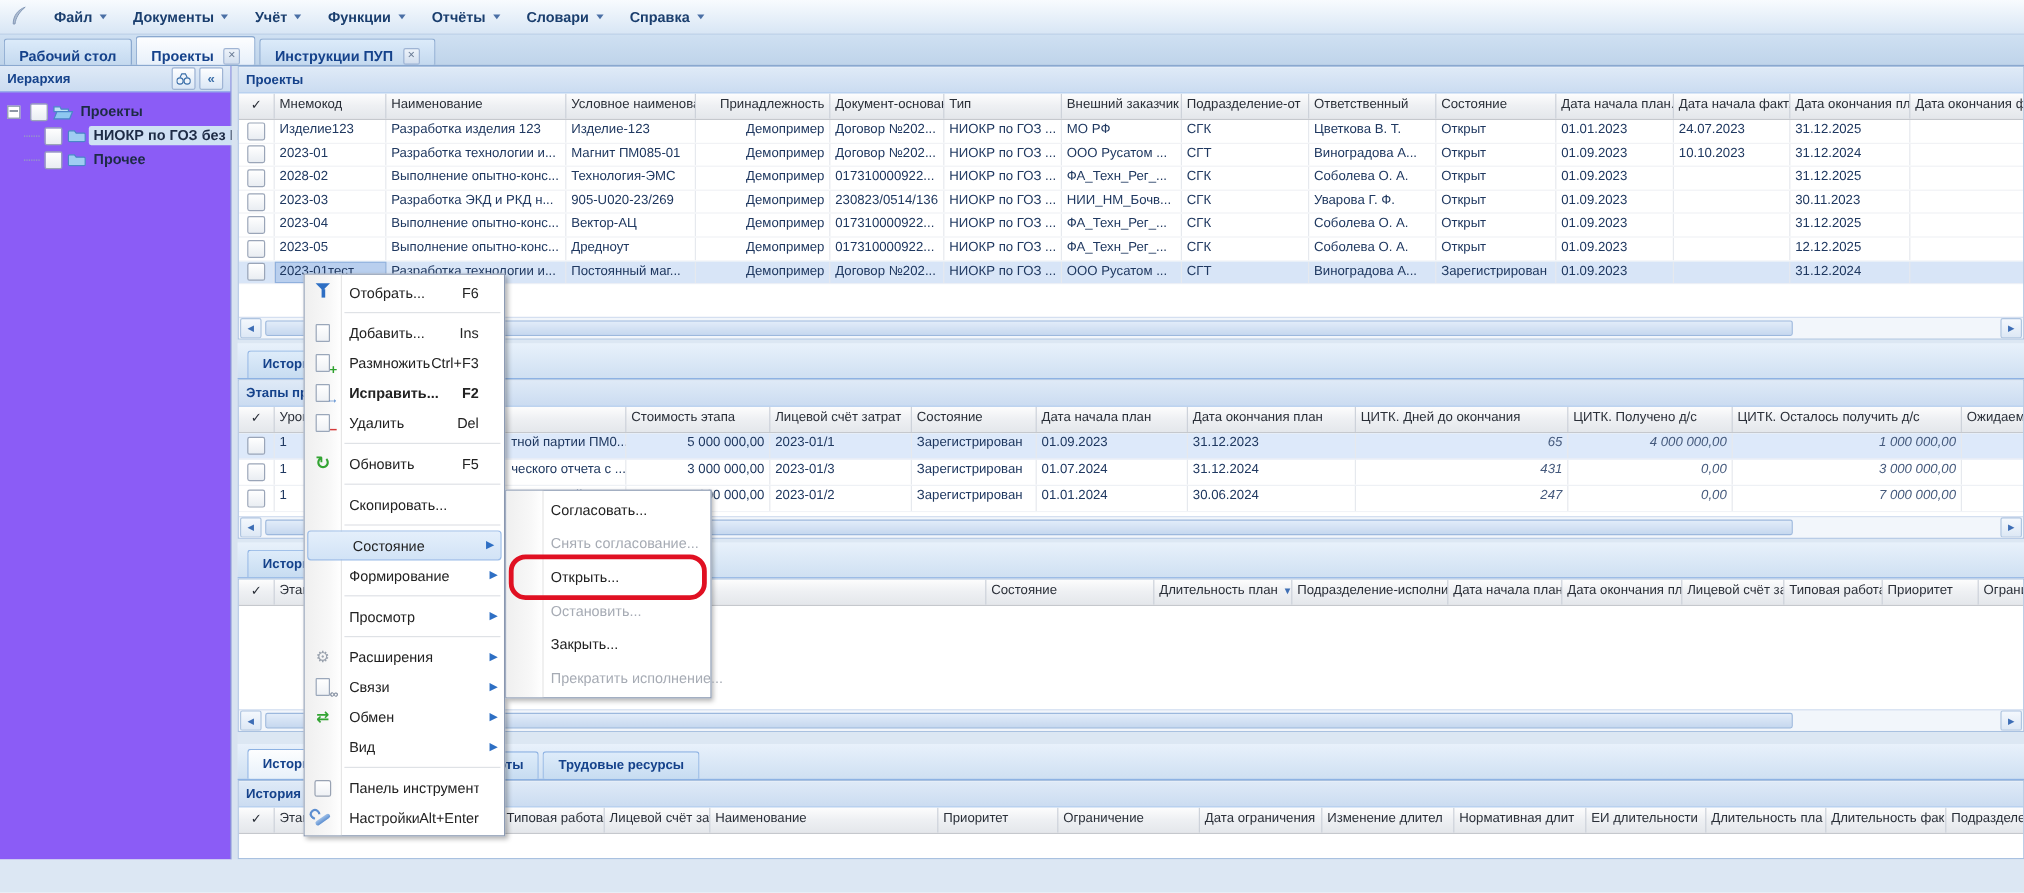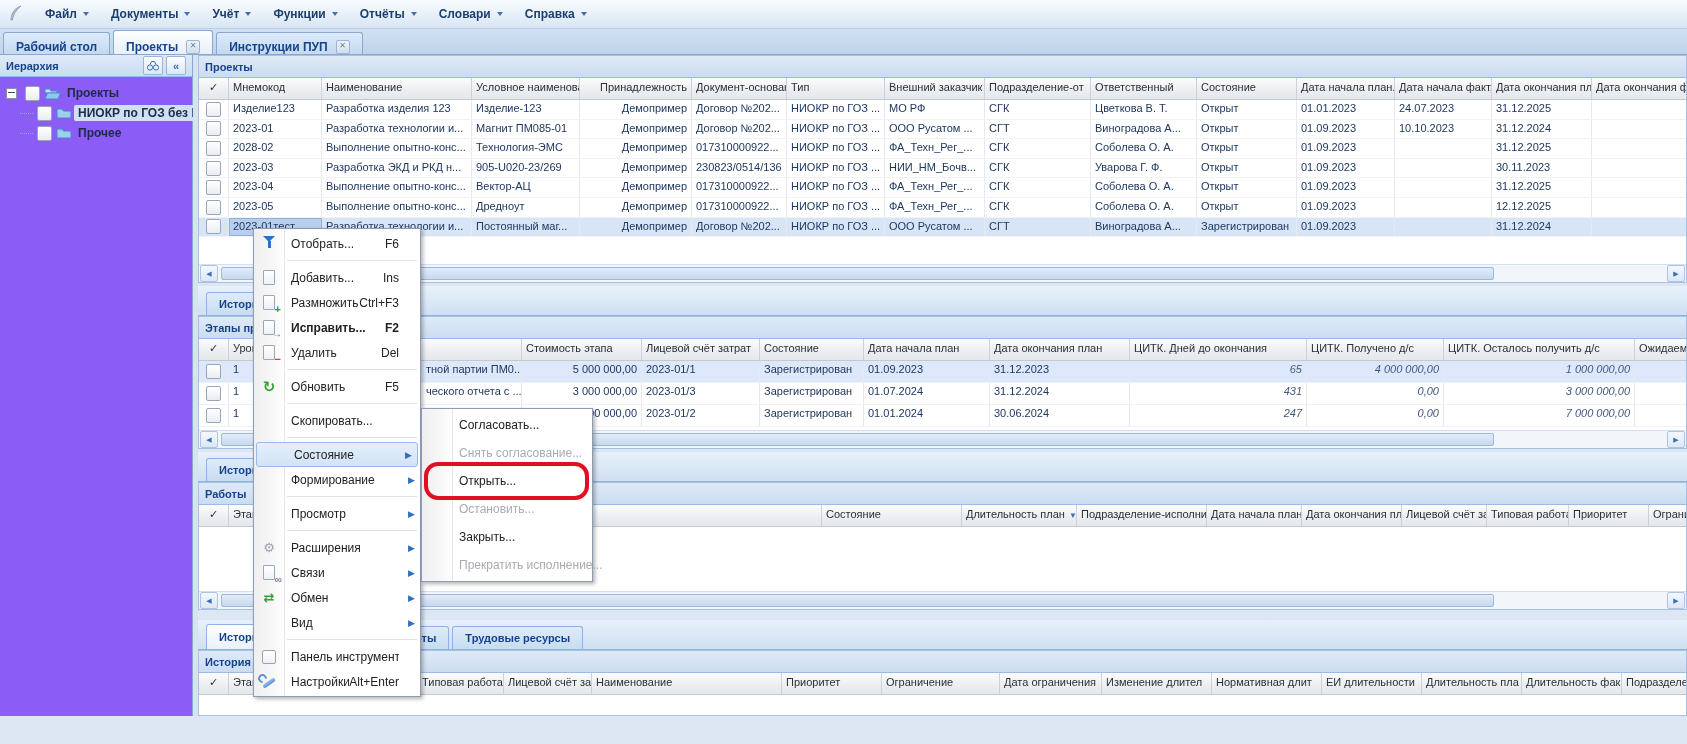--- a/index.html
+++ b/index.html
@@ -537,23 +537,20 @@
         </div>
       </div>
 
       <div class="tabstrip wstrip">
         <div class="stab" data-idx="0">
             <span>История</span>
           </div>
       </div>
 
       <div class="panel p-works">
-        <div class="phead">
-          <span>Работы</span>
-        </div>
         <div class="ghead">
           <div class="hc" data-idx="0"><span>✓</span></div>
             <div class="hc" data-idx="1"><span>Этап</span></div>
             <div class="hc" data-idx="2"><span></span></div>
             <div class="hc" data-idx="3"><span>Состояние</span></div>
             <div class="hc" data-idx="4"><span>Длительность план</span><span class="sort">▼</span></div>
             <div class="hc" data-idx="5"><span>Подразделение-исполнитель..</span></div>
             <div class="hc" data-idx="6"><span>Дата начала план.</span></div>
             <div class="hc" data-idx="7"><span>Дата окончания план</span></div>
             <div class="hc" data-idx="8"><span>Лицевой счёт затр</span></div>

